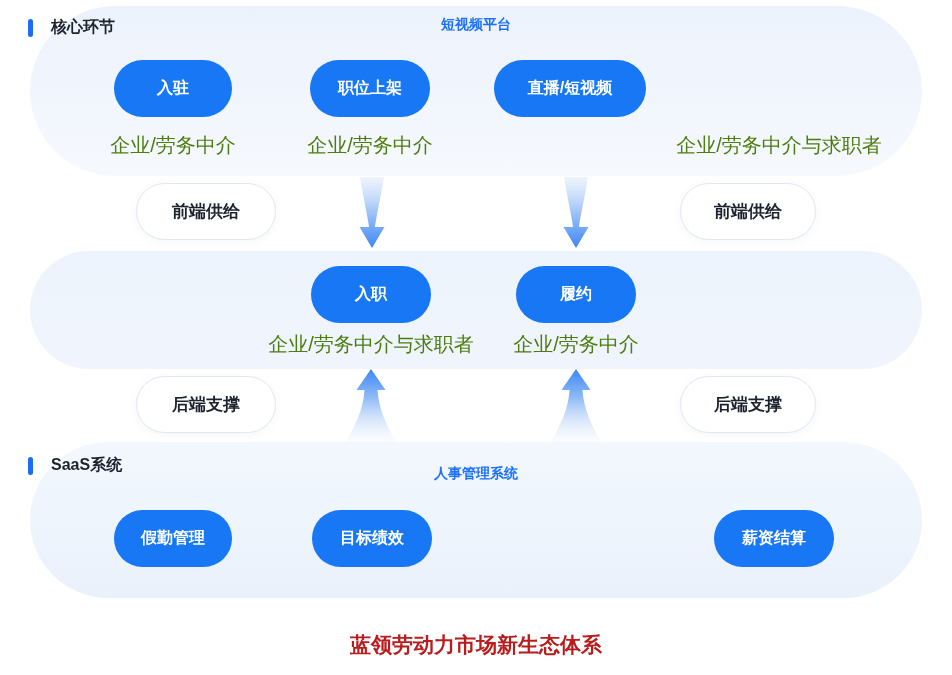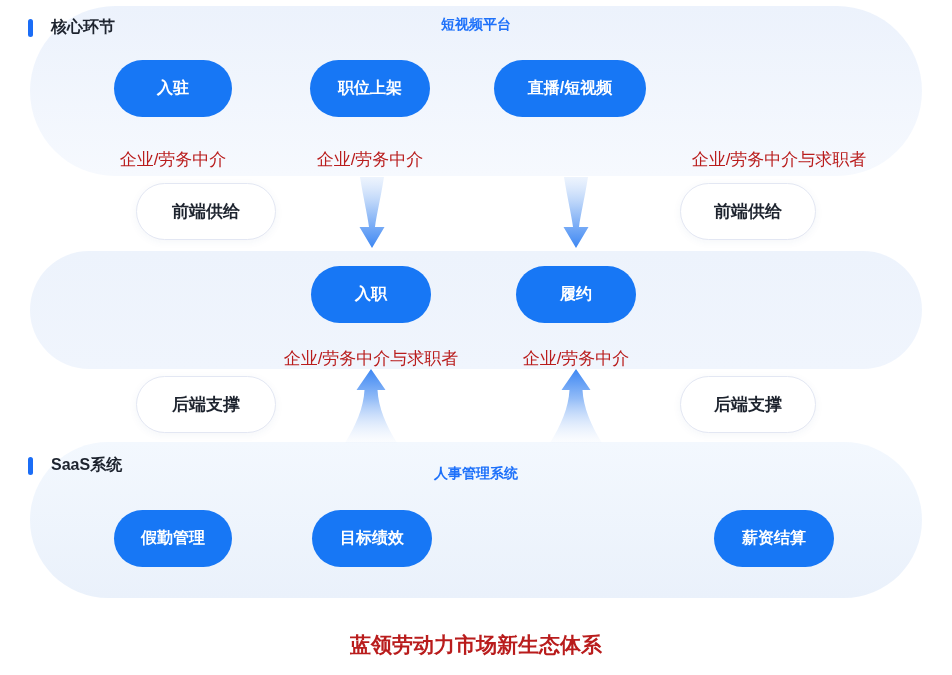--- a/index.html
+++ b/index.html
@@ -37,21 +37,21 @@
   }
   .pill-white {
     position:absolute; height:57px; border-radius:29px; background:#ffffff;
     border:1px solid #e3e7f3; box-shadow:0 2px 8px rgba(40,70,140,0.05);
     color:#1d232e; font-size:17px; font-weight:bold;
     display:flex; align-items:center; justify-content:center;
     transform:translateX(-50%); box-sizing:border-box; white-space:nowrap;
   }
   .node-sub {
     position:absolute; transform:translateX(-50%);
-    font-size:17px; color:#b91c1c; white-space:nowrap;margin-top:16px;
+    font-size:20px; color:#4d7c0f; white-space:nowrap;
   }
   .arrow { position:absolute; }
   .caption {
     position:absolute; left:0; top:631px; width:952px; text-align:center;
     font-size:21px; font-weight:bold; color:#b91c1c; white-space:nowrap;
   }
 </style>
 </head>
 <body>
 

